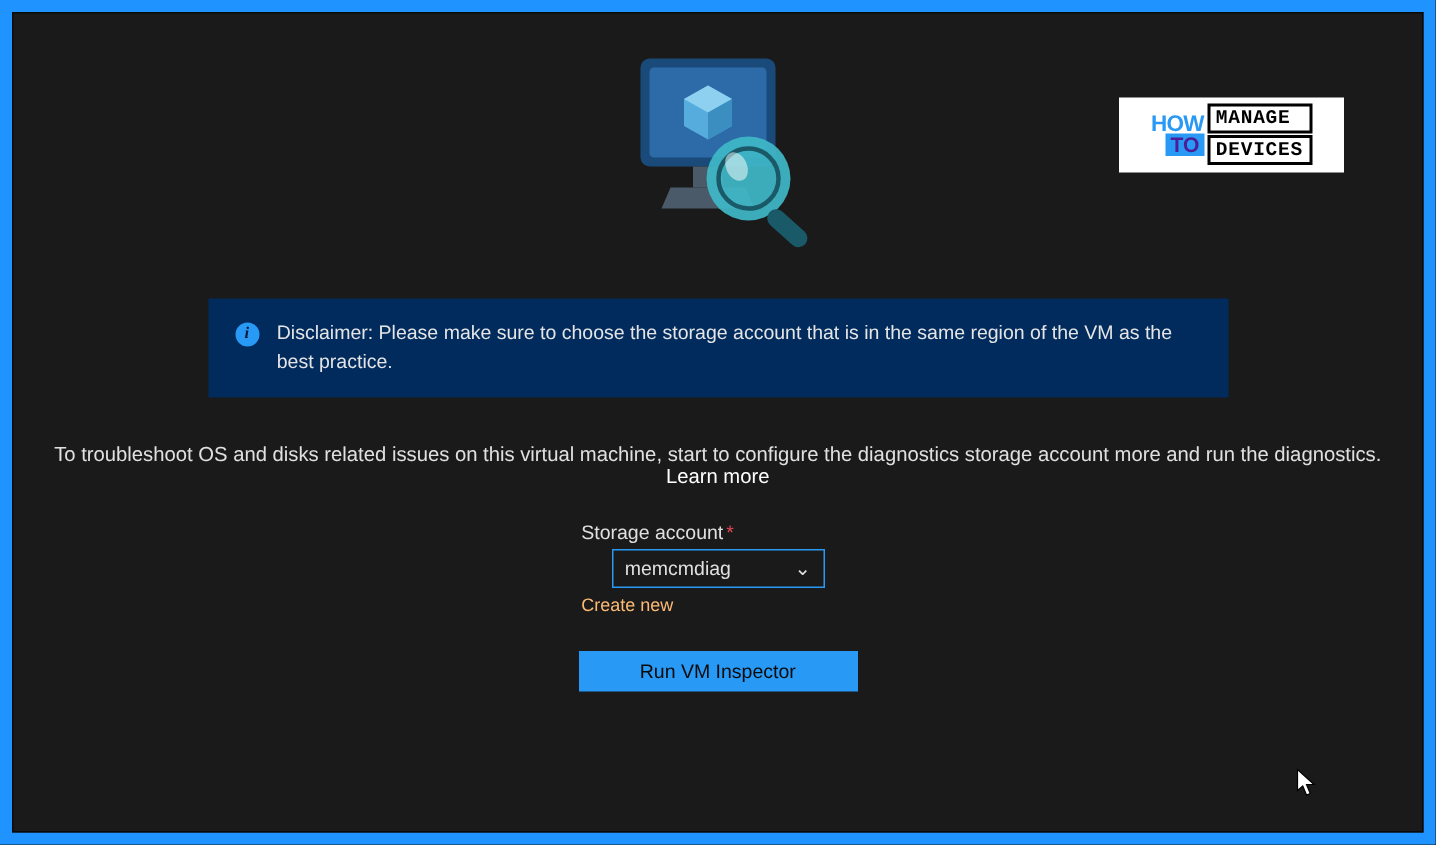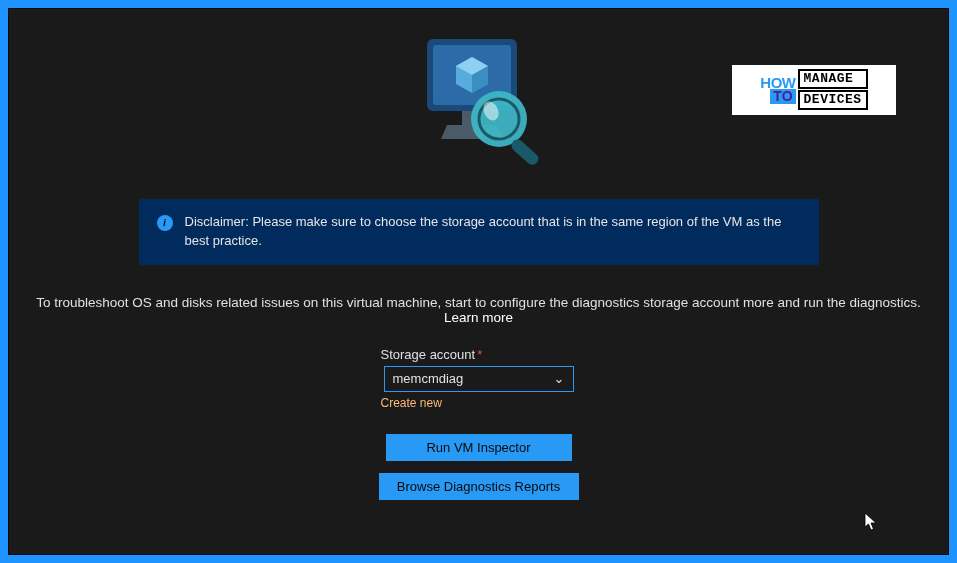--- a/index.html
+++ b/index.html
@@ -83,21 +83,21 @@
       font-size: 13px;
       margin-bottom: 4px;
       align-self: flex-start;
       margin-left: 2px;
     }
     .required-star {
       color: #e74856;
       margin-left: 2px;
     }
     .dropdown {
-      width: 190px;
+      width: 142px;
       height: 26px;
       background: #1a1a1a;
       border: 1px solid #2899f5;
       color: #e0e0e0;
       font-size: 13px;
       display: flex;
       align-items: center;
       justify-content: space-between;
       padding: 0 8px;
       cursor: pointer;
@@ -124,21 +124,21 @@
       padding: 6px 18px;
       cursor: pointer;
       margin-bottom: 12px;
     }
     .btn.primary { width: 186px; }
     .btn.secondary { width: 200px; }
     .watermark {
       position: absolute;
       top: 56px;
       right: 52px;
-      width: 164px;
+      width: 150px;
       height: 50px;
       background: #fff;
       display: flex;
       align-items: center;
       justify-content: center;
       gap: 2px;
       padding: 16px;
     }
     .wm-left {
       display: flex;
@@ -227,21 +227,20 @@
     <div class="field-label">
       <span>Storage account</span><span class="required-star">*</span>
     </div>
     <div class="dropdown">
       <span>memcmdiag</span>
       <span class="chevron">⌄</span>
     </div>
     <div class="create-new">Create new</div>
 
     <button class="btn primary">Run VM Inspector</button>
-    <button class="btn secondary">Browse Diagnostics Reports</button>
   </div>
 
   <div class="watermark">
     <div class="wm-left">
       <div class="wm-how">HOW</div>
       <div class="wm-to">TO</div>
     </div>
     <div class="wm-right">
       <div class="wm-box">MANAGE</div>
       <div class="wm-box">DEVICES</div>

